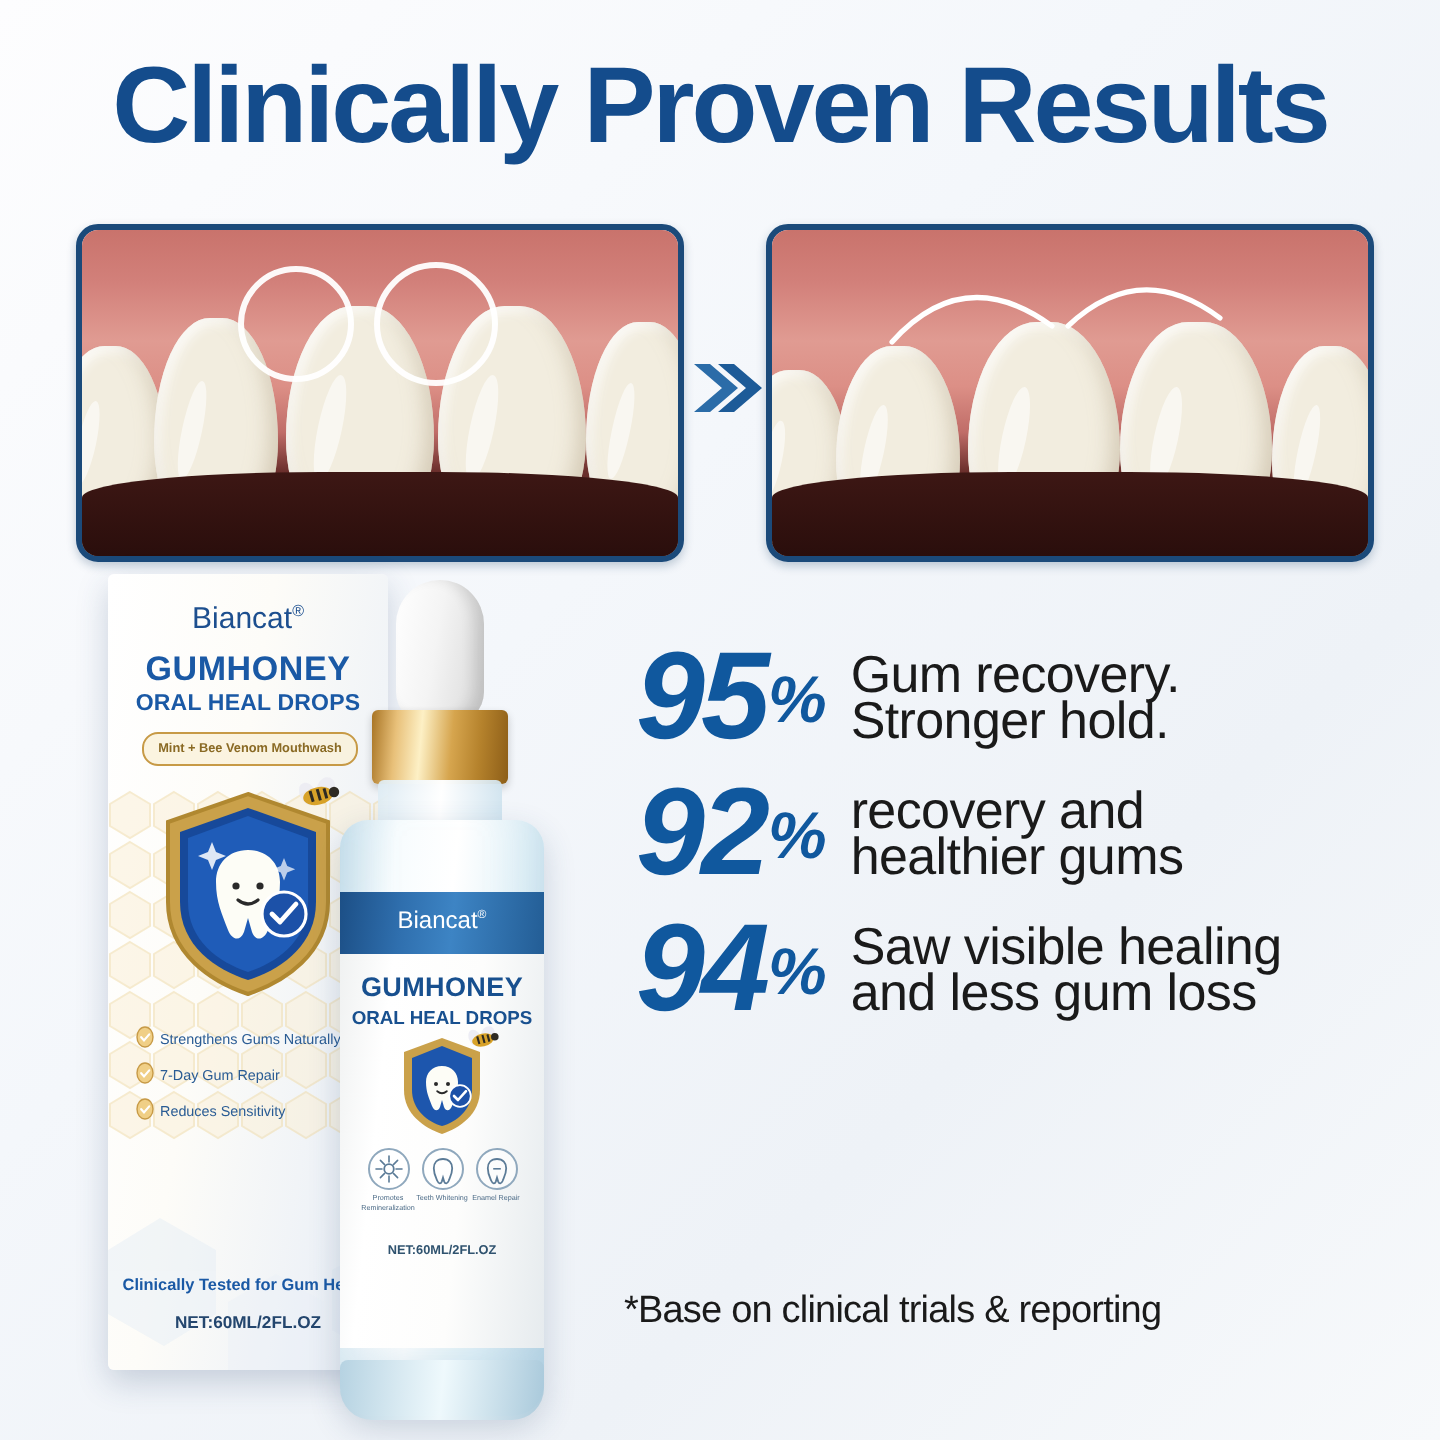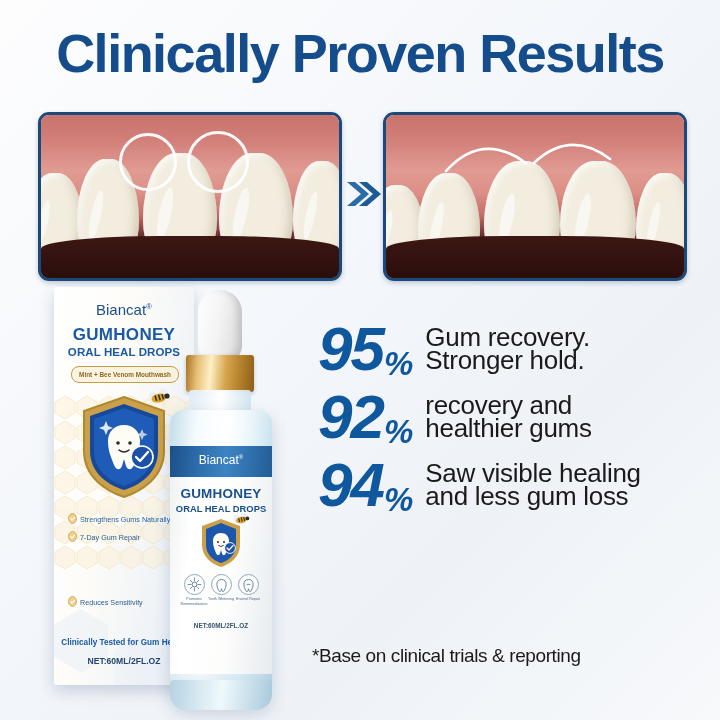--- a/index.html
+++ b/index.html
@@ -96,21 +96,21 @@
     position:relative;background:rgba(255,255,255,.6);}
   .icon3 .cap{font-size:3.6px;color:#4c6b87;line-height:4.6px;}
   .label-net{position:absolute;left:0;top:176px;width:100%;text-align:center;
     font-size:6.4px;font-weight:bold;color:#30536f;}
   .bottle-base{position:absolute;left:12px;top:398px;width:102px;height:30px;
     border-radius:4px 4px 16px 16px;
     background:linear-gradient(96deg,rgba(178,208,224,.9),rgba(240,250,253,.95),rgba(168,200,218,.9));}
   
   .stats{position:absolute;left:318px;top:318px;width:400px;}
   .stat{position:relative;height:auto;margin-bottom:6px;display:flex;align-items:center;}
-  .pct{display:flex;align-items:flex-end;color:#10589e;flex:0 0 auto;}
+  .pct{display:flex;align-items:center;color:#10589e;flex:0 0 auto;}
   .pct .num{font-size:62px;font-weight:bold;letter-spacing:-2px;line-height:62px;font-style:italic;}
   .pct .sym{font-size:33px;font-weight:bold;line-height:33px;font-style:italic;margin-left:1px;}
   .stat-text{margin-left:12px;font-size:26px;line-height:23px;color:#1a1a1a;letter-spacing:-.3px;}
   .note{position:absolute;left:312px;top:645px;width:400px;
     font-size:19px;color:#1a1a1a;letter-spacing:-.4px;white-space:nowrap;}
 </style>
 </head>
 <body>
 
 <div class="title">Clinically Proven Results</div>
@@ -207,21 +207,21 @@
       </span><span>Strengthens Gums Naturally</span>
     </div>
     <div class="feat" style="top:244px;">
       <span class="dot">
         <svg viewBox="0 0 9 11" width="9" height="11">
             <ellipse cx="4.5" cy="5.5" rx="4" ry="5" fill="#f0cf86" stroke="#c79a46" stroke-width=".7"></ellipse>
             <path d="M2.6 5.6 l1.4 1.6 l2.6 -3" stroke="#fff" stroke-width="1.1" fill="none" stroke-linecap="round"></path>
           </svg>
       </span><span>7-Day Gum Repair</span>
     </div>
-    <div class="feat" style="top:262px;margin-top:47px;">
+    <div class="feat" style="top:262px;">
       <span class="dot">
         <svg viewBox="0 0 9 11" width="9" height="11">
             <ellipse cx="4.5" cy="5.5" rx="4" ry="5" fill="#f0cf86" stroke="#c79a46" stroke-width=".7"></ellipse>
             <path d="M2.6 5.6 l1.4 1.6 l2.6 -3" stroke="#fff" stroke-width="1.1" fill="none" stroke-linecap="round"></path>
           </svg>
       </span><span>Reduces Sensitivity</span>
     </div>
 
     <div class="box-tested">Clinically Tested for Gum Health</div>
     <div class="box-net">NET:60ML/2FL.OZ</div>

